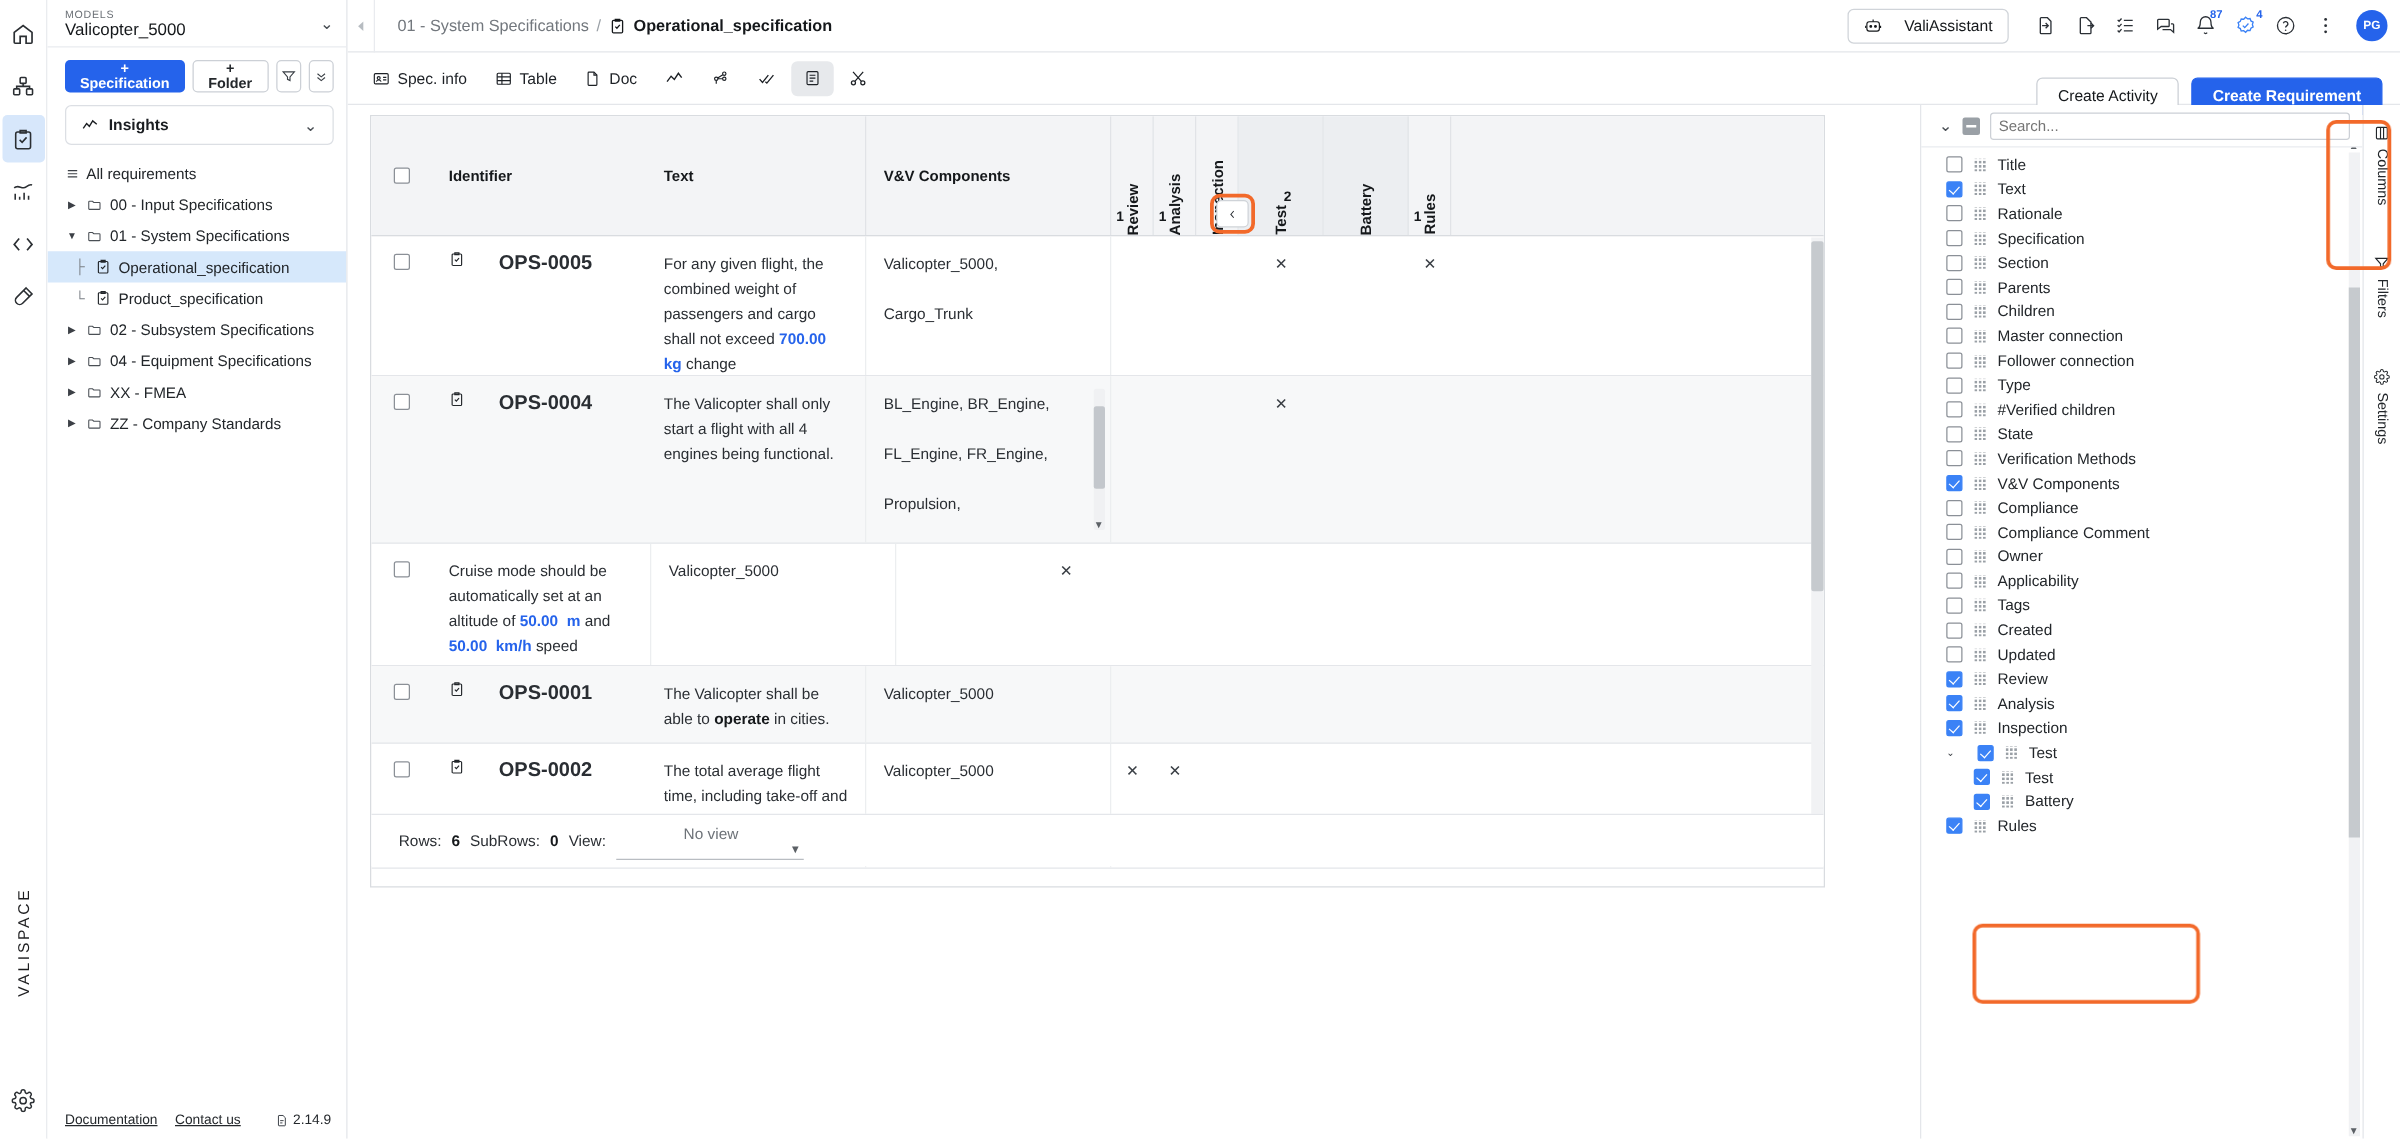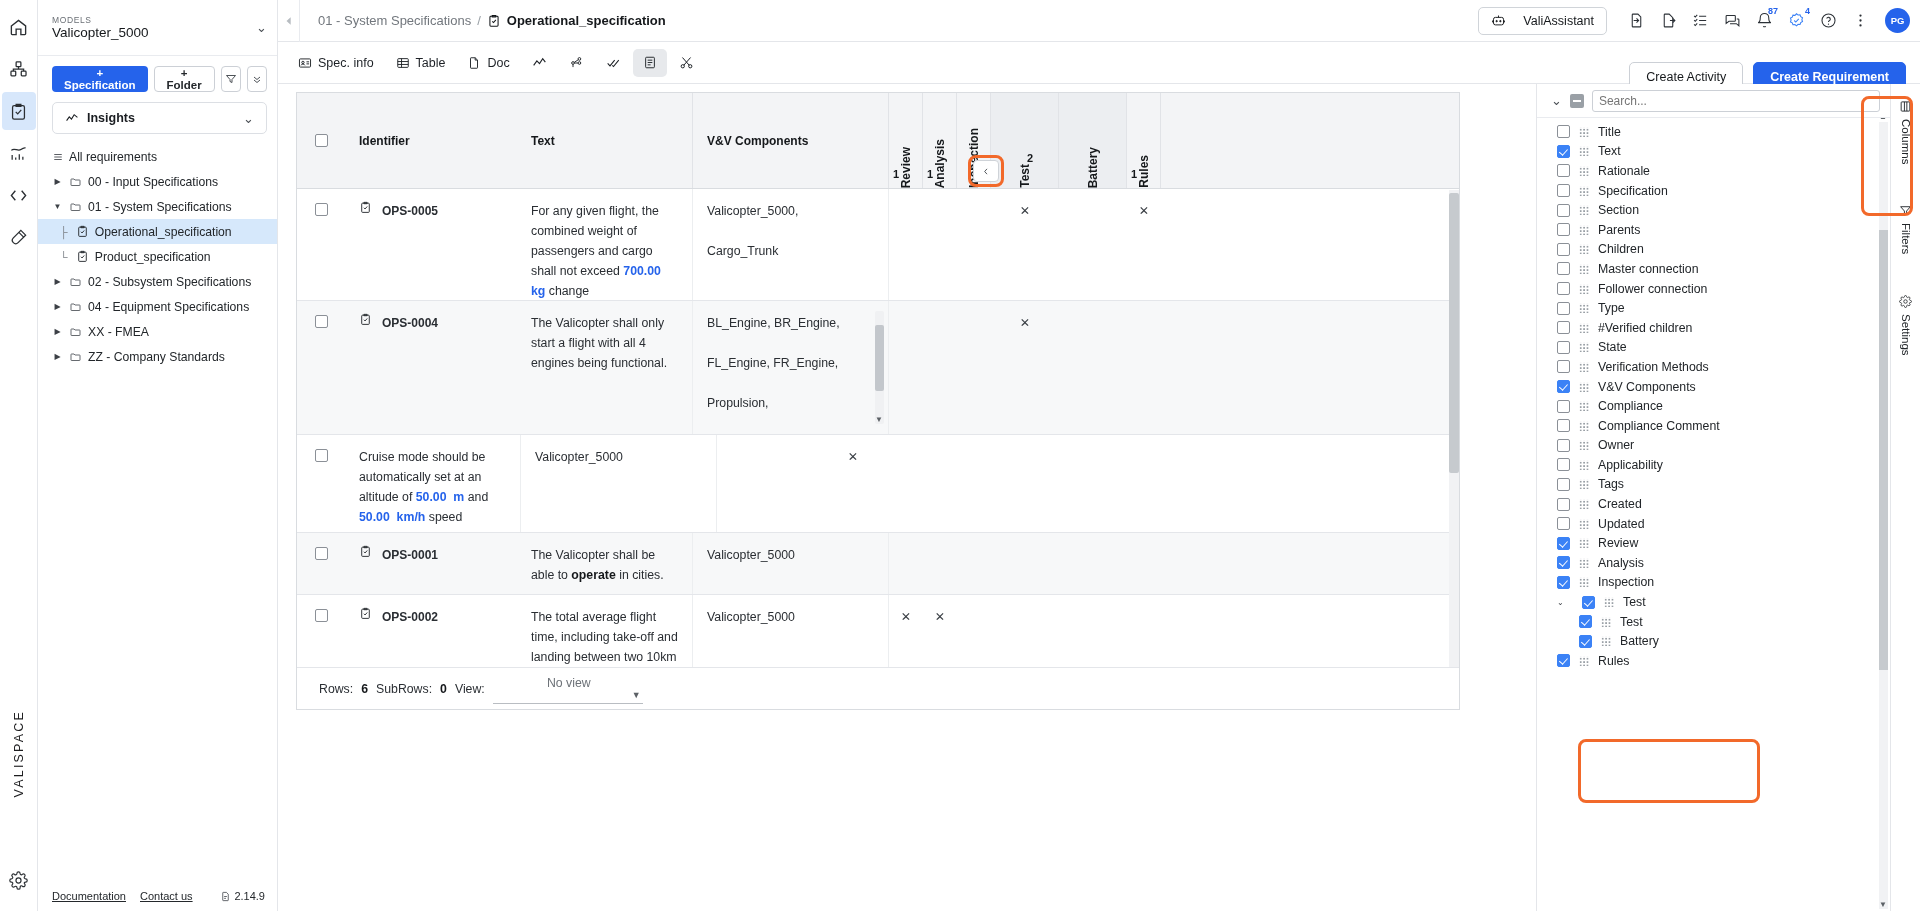--- a/index.html
+++ b/index.html
@@ -30,21 +30,21 @@
   }
   .rail-bottom { margin-bottom: 12px; }
 
   
   .leftpanel {
     width: 240px; flex: 0 0 240px; height: 911px; background: #fff;
     border-right: 1px solid #e4e6ea; position: relative;
     display: flex; flex-direction: column;
   }
   .lp-head {
-    height: 56px; display: flex; align-items: center; padding: 0 10px 0 14px;
+    height: 38px; display: flex; align-items: center; padding: 0 10px 0 14px;
     border-bottom: 1px solid #e9ebef;
   }
   .lp-head-txt { flex: 1 1 auto; }
   .lp-models { font-size: 8.5px; letter-spacing: .6px; color: #6b7076; text-transform: uppercase; line-height: 10px;}
   .lp-model { font-size: 13.5px; color: #15181b; line-height: 16px; }
   .chev { color: #4a4f55; font-size: 13px; }
 
   .lp-toolbar { display: flex; gap: 6px; padding: 10px 10px 8px 14px; align-items: center;}
   .btn-primary {
     background: #2563eb; color: #fff; border: 0; border-radius: 4px;
@@ -169,37 +169,37 @@
   }
 
   .tbody { position: relative; height: 521px; overflow: hidden; }
   .trow { display: flex; border-bottom: 1px solid #e4e6ea; }
   .trow.alt { background: #f7f8f9; }
   .td {
     font-size: 12.3px; color: #2a2e33; line-height: 20px; padding: 12px 14px;
     border-right: 1px solid #eceef0;
   }
   .td.cb { width: 48px; border-right: 0; padding-top: 14px; display: flex; justify-content: center; align-items: flex-start;}
-  .td.ident { width: 172px; border-right: 0; display: flex; gap: 10px; align-items: flex-start; font-weight: bold; font-size: 12px; }
+  .td.ident { width: 172px; border-right: 0; display: flex; gap: 27px; align-items: flex-start; font-weight: bold; font-size: 16px; }
   .td.text { width: 176px; }
   .td.vv { width: 196px; color: #2a2e33; }
   .td.m { width: 34px; padding: 12px 0; text-align: center; color: #3a3f45; border-right: 0;}
   .td.m.wide { width: 68px; }
   .blue { color: #2563eb; font-weight: bold; text-align: right; }
   .bold { font-weight: bold; color:#15181b; }
   .vvscroll { position: relative; }
   .vvbar { position: absolute; right: 4px; top: 10px; bottom: 10px; width: 9px; background: #f0f1f3; border-radius: 2px;}
   .vvthumb { position: absolute; right: 4px; top: 24px; width: 9px; height: 66px; background: #c3c7cc; border-radius: 2px;}
   .vvarrow { position: absolute; right: 5px; font-size: 8px; color: #5c6166; }
 
   .rowscroll { position: absolute; right: 0; top: 97px; width: 10px; bottom: 40px; background: #f1f2f4; }
   .rowthumb { position: absolute; right: 0; top: 100px; width: 10px; height: 280px; background: #c6cace; border-radius: 2px;}
 
   .tfoot {
-    position: absolute; bottom: 0; left: 0; right: 0; height: 42px; background: #fff;
+    position: absolute; bottom: 16px; left: 0; right: 0; height: 42px; background: #fff;
     border-top: 1px solid #e4e6ea; display: flex; align-items: center; padding-left: 22px; gap: 8px;
     font-size: 12.3px; color: #2a2e33;
   }
   .viewsel {
     border-bottom: 1px solid #b9bdc2; width: 150px; display: flex; align-items: center;
     padding: 2px 2px 3px 4px; color: #6d7278; font-size: 12.3px; cursor: pointer; flex-direction: column;
   }
   .viewsel .ar { margin-left: auto; font-size: 9px; color: #5c6166; }
 
   

